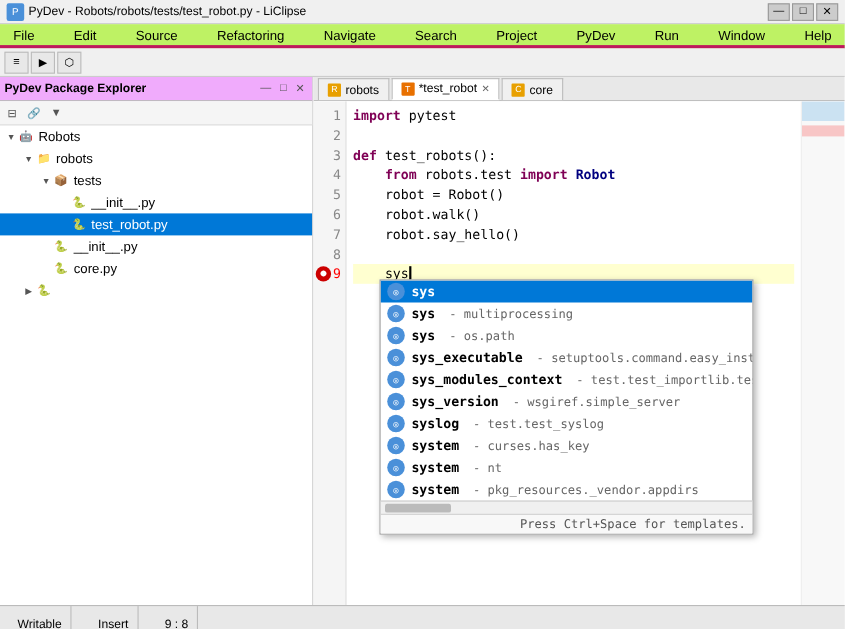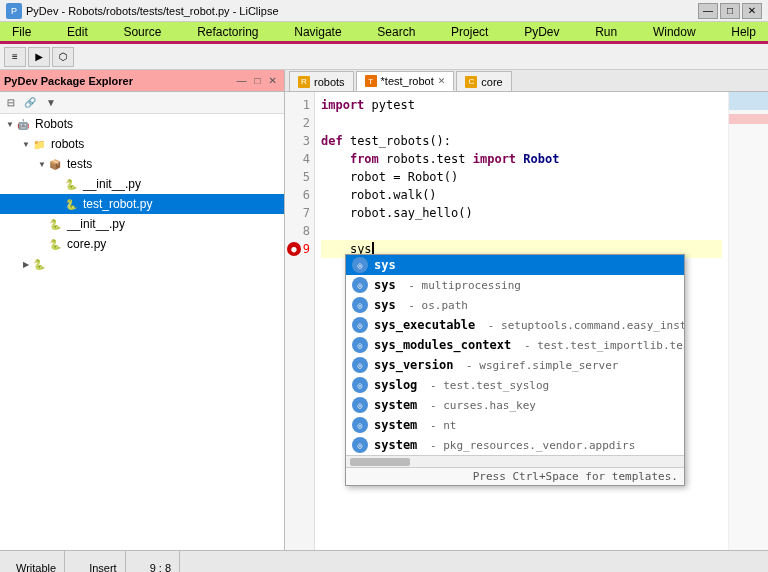--- a/index.html
+++ b/index.html
@@ -65,21 +65,21 @@
     
     .left-panel {
       width: 285px;
       background: #fff;
       border-right: 1px solid #bbb;
       display: flex;
       flex-direction: column;
       overflow: hidden;
     }
     .panel-header {
-      background: #fca5a5;
+      background: #f0abfc;
       height: 22px;
       display: flex;
       align-items: center;
       justify-content: space-between;
       padding: 0 4px;
       border-bottom: 1px solid #bbb;
       text-align: right;
     }
     .panel-title { font-size: 11px; font-weight: bold; color: #000; }
     .panel-controls { display: flex; gap: 2px; }

